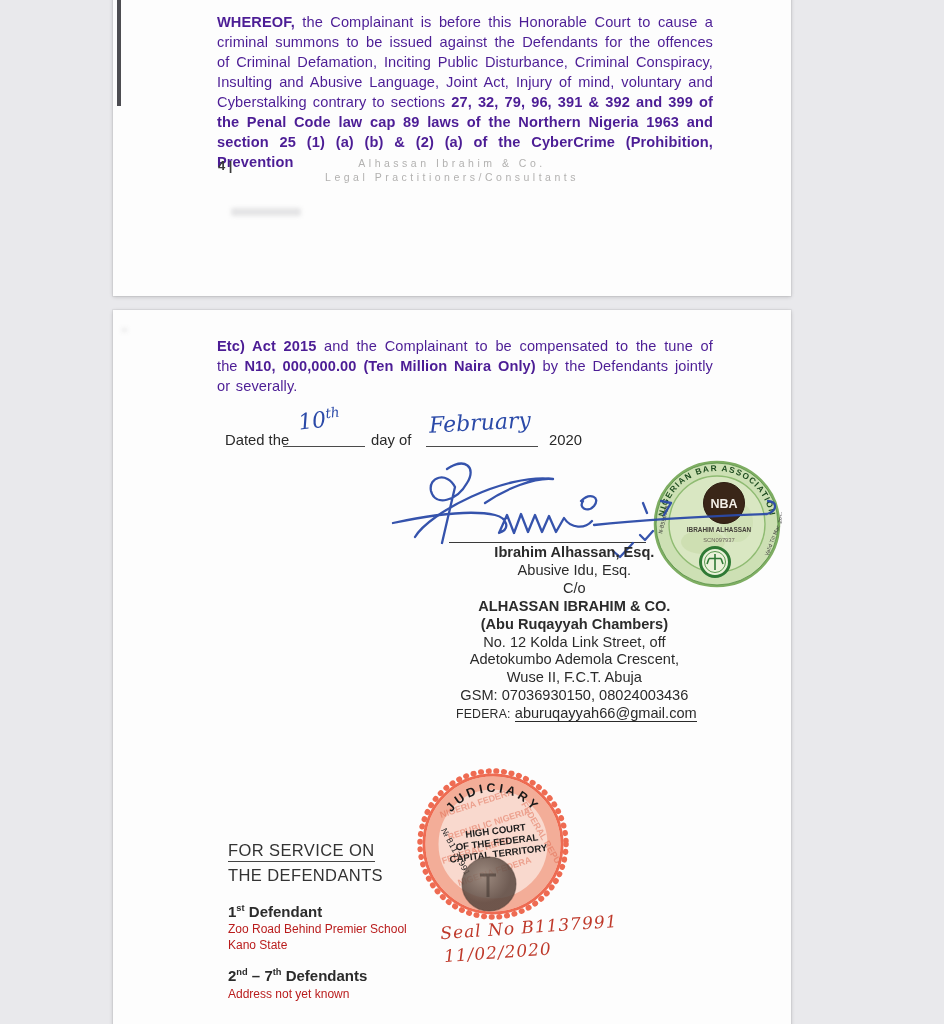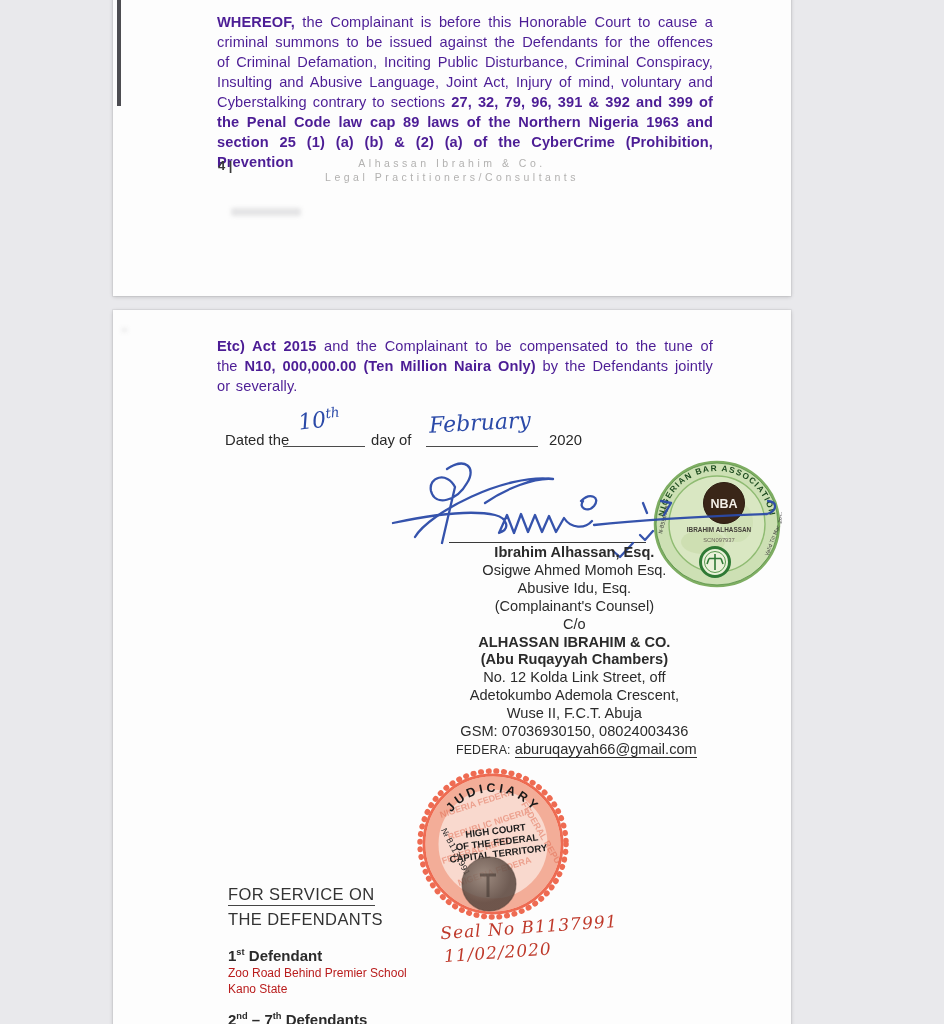--- a/index.html
+++ b/index.html
@@ -33,21 +33,21 @@
   .date-row{color:#2a2a2a;font-size:14.8px;}
   .blank{display:inline-block;border-bottom:1.5px solid #4a4a4a;height:14px;}
   .hand-blue{
     font-family:"DejaVu Serif",serif;font-style:italic;color:#2b4aa8;
     white-space:nowrap;
   }
   .hand-red{
     font-family:"DejaVu Serif",serif;font-style:italic;color:#bf3a2b;
     font-size:17px;line-height:23px;white-space:nowrap;letter-spacing:1px;
   }
-  .service-h{font-size:16.5px;color:#333;letter-spacing:.4px;white-space:nowrap;margin-top:44px;}
+  .service-h{font-size:16.5px;color:#333;letter-spacing:.4px;white-space:nowrap;}
   .service-h.u{border-bottom:1.6px solid #444;padding-bottom:1px;}
   .def-h{font-size:15px;font-weight:700;color:#2b2b2b;white-space:nowrap;}
   .def-t{font-size:12px;color:#b91c1c;white-space:nowrap;}
   sup{font-size:62%;}
   .sig-underline{border-top:1.6px solid #3a3a3a;height:0;}
 </style>
 </head>
 <body>
 
 <div class="page" id="page1">
@@ -119,23 +119,21 @@
       <path d="M 196 46 C 205 37 216 42 209 51 C 203 58 193 53 198 46"></path>
       <path d="M 209 70 C 255 65 330 61 382 59 C 392 56 393 47 383 46"></path>
       <path d="M 258 48 L 262 58 M 276 46 L 286 48 L 279 60"></path>
       <path d="M 255 80 L 260 85 L 268 76"></path>
       <path d="M 228 96 L 235 102 L 248 88"></path>
     </g>
   </svg>
 
   <div class="abs counsel" style="left:339px;top:234px;">
     <div class="b">Ibrahim Alhassan, Esq.</div>
-    <div>Osigwe Ahmed Momoh Esq.</div>
     <div>Abusive Idu, Esq.</div>
-    <div>(Complainant's Counsel)</div>
     <div>C/o</div>
     <div class="b">ALHASSAN IBRAHIM &amp; CO.</div>
     <div class="b">(Abu Ruqayyah Chambers)</div>
     <div>No. 12 Kolda Link Street, off</div>
     <div>Adetokumbo Ademola Crescent,</div>
     <div>Wuse II, F.C.T. Abuja</div>
     <div>GSM: 07036930150, 08024003436</div>
     <div><span class="email-label">FEDERA:</span> <span class="email">aburuqayyah66@gmail.com</span></div>
   </div>
 

